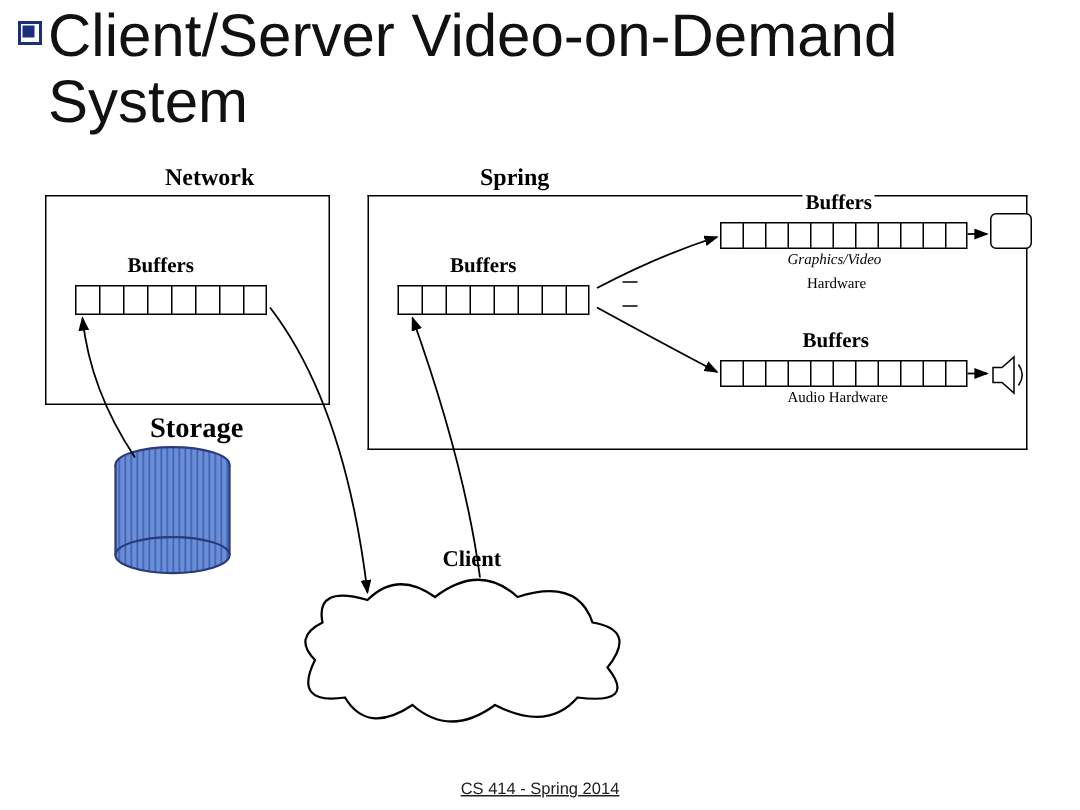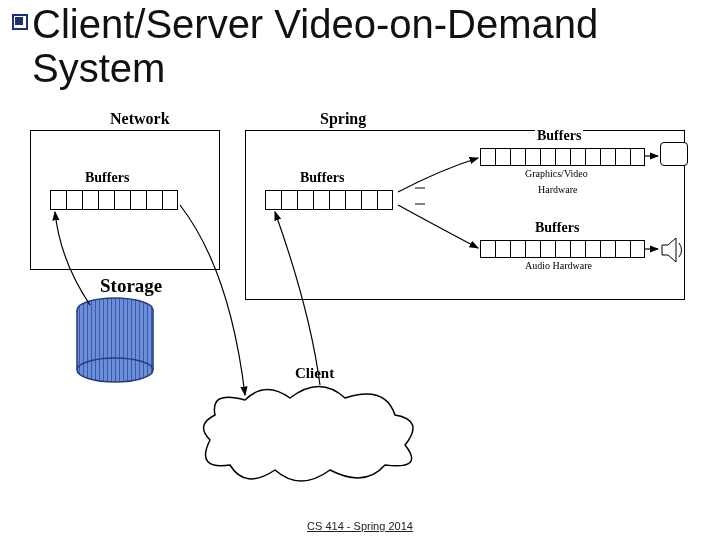--- a/index.html
+++ b/index.html
@@ -147,21 +147,21 @@
       <div class="cell" style="width:15px;height:18px;"></div>
       <div class="cell" style="width:15px;height:18px;"></div>
       <div class="cell" style="width:15px;height:18px;"></div>
       <div class="cell" style="width:15px;height:18px;"></div>
       <div class="cell" style="width:15px;height:18px;"></div>
       <div class="cell" style="width:15px;height:18px;"></div>
       <div class="cell" style="width:15px;height:18px;"></div>
       <div class="cell" style="width:15px;height:18px;"></div>
       <div class="cell" style="width:15px;height:18px;"></div>
     </div>
-    <div class="small-label" style="left:505px; top:58px;">Graphics/Video</div>
+    <div class="small-label" style="left:505px; top:58px;font-style:italic;">Graphics/Video</div>
     <div class="small-label" style="left:518px; top:74px;">Hardware</div>
 
     <div class="label" style="left:515px; top:110px; font-size:14px;">Buffers</div>
     <div class="buffer" style="left:460px; top:130px; height:18px;">
       <div class="cell" style="width:15px;height:18px;"></div>
       <div class="cell" style="width:15px;height:18px;"></div>
       <div class="cell" style="width:15px;height:18px;"></div>
       <div class="cell" style="width:15px;height:18px;"></div>
       <div class="cell" style="width:15px;height:18px;"></div>
       <div class="cell" style="width:15px;height:18px;"></div>

